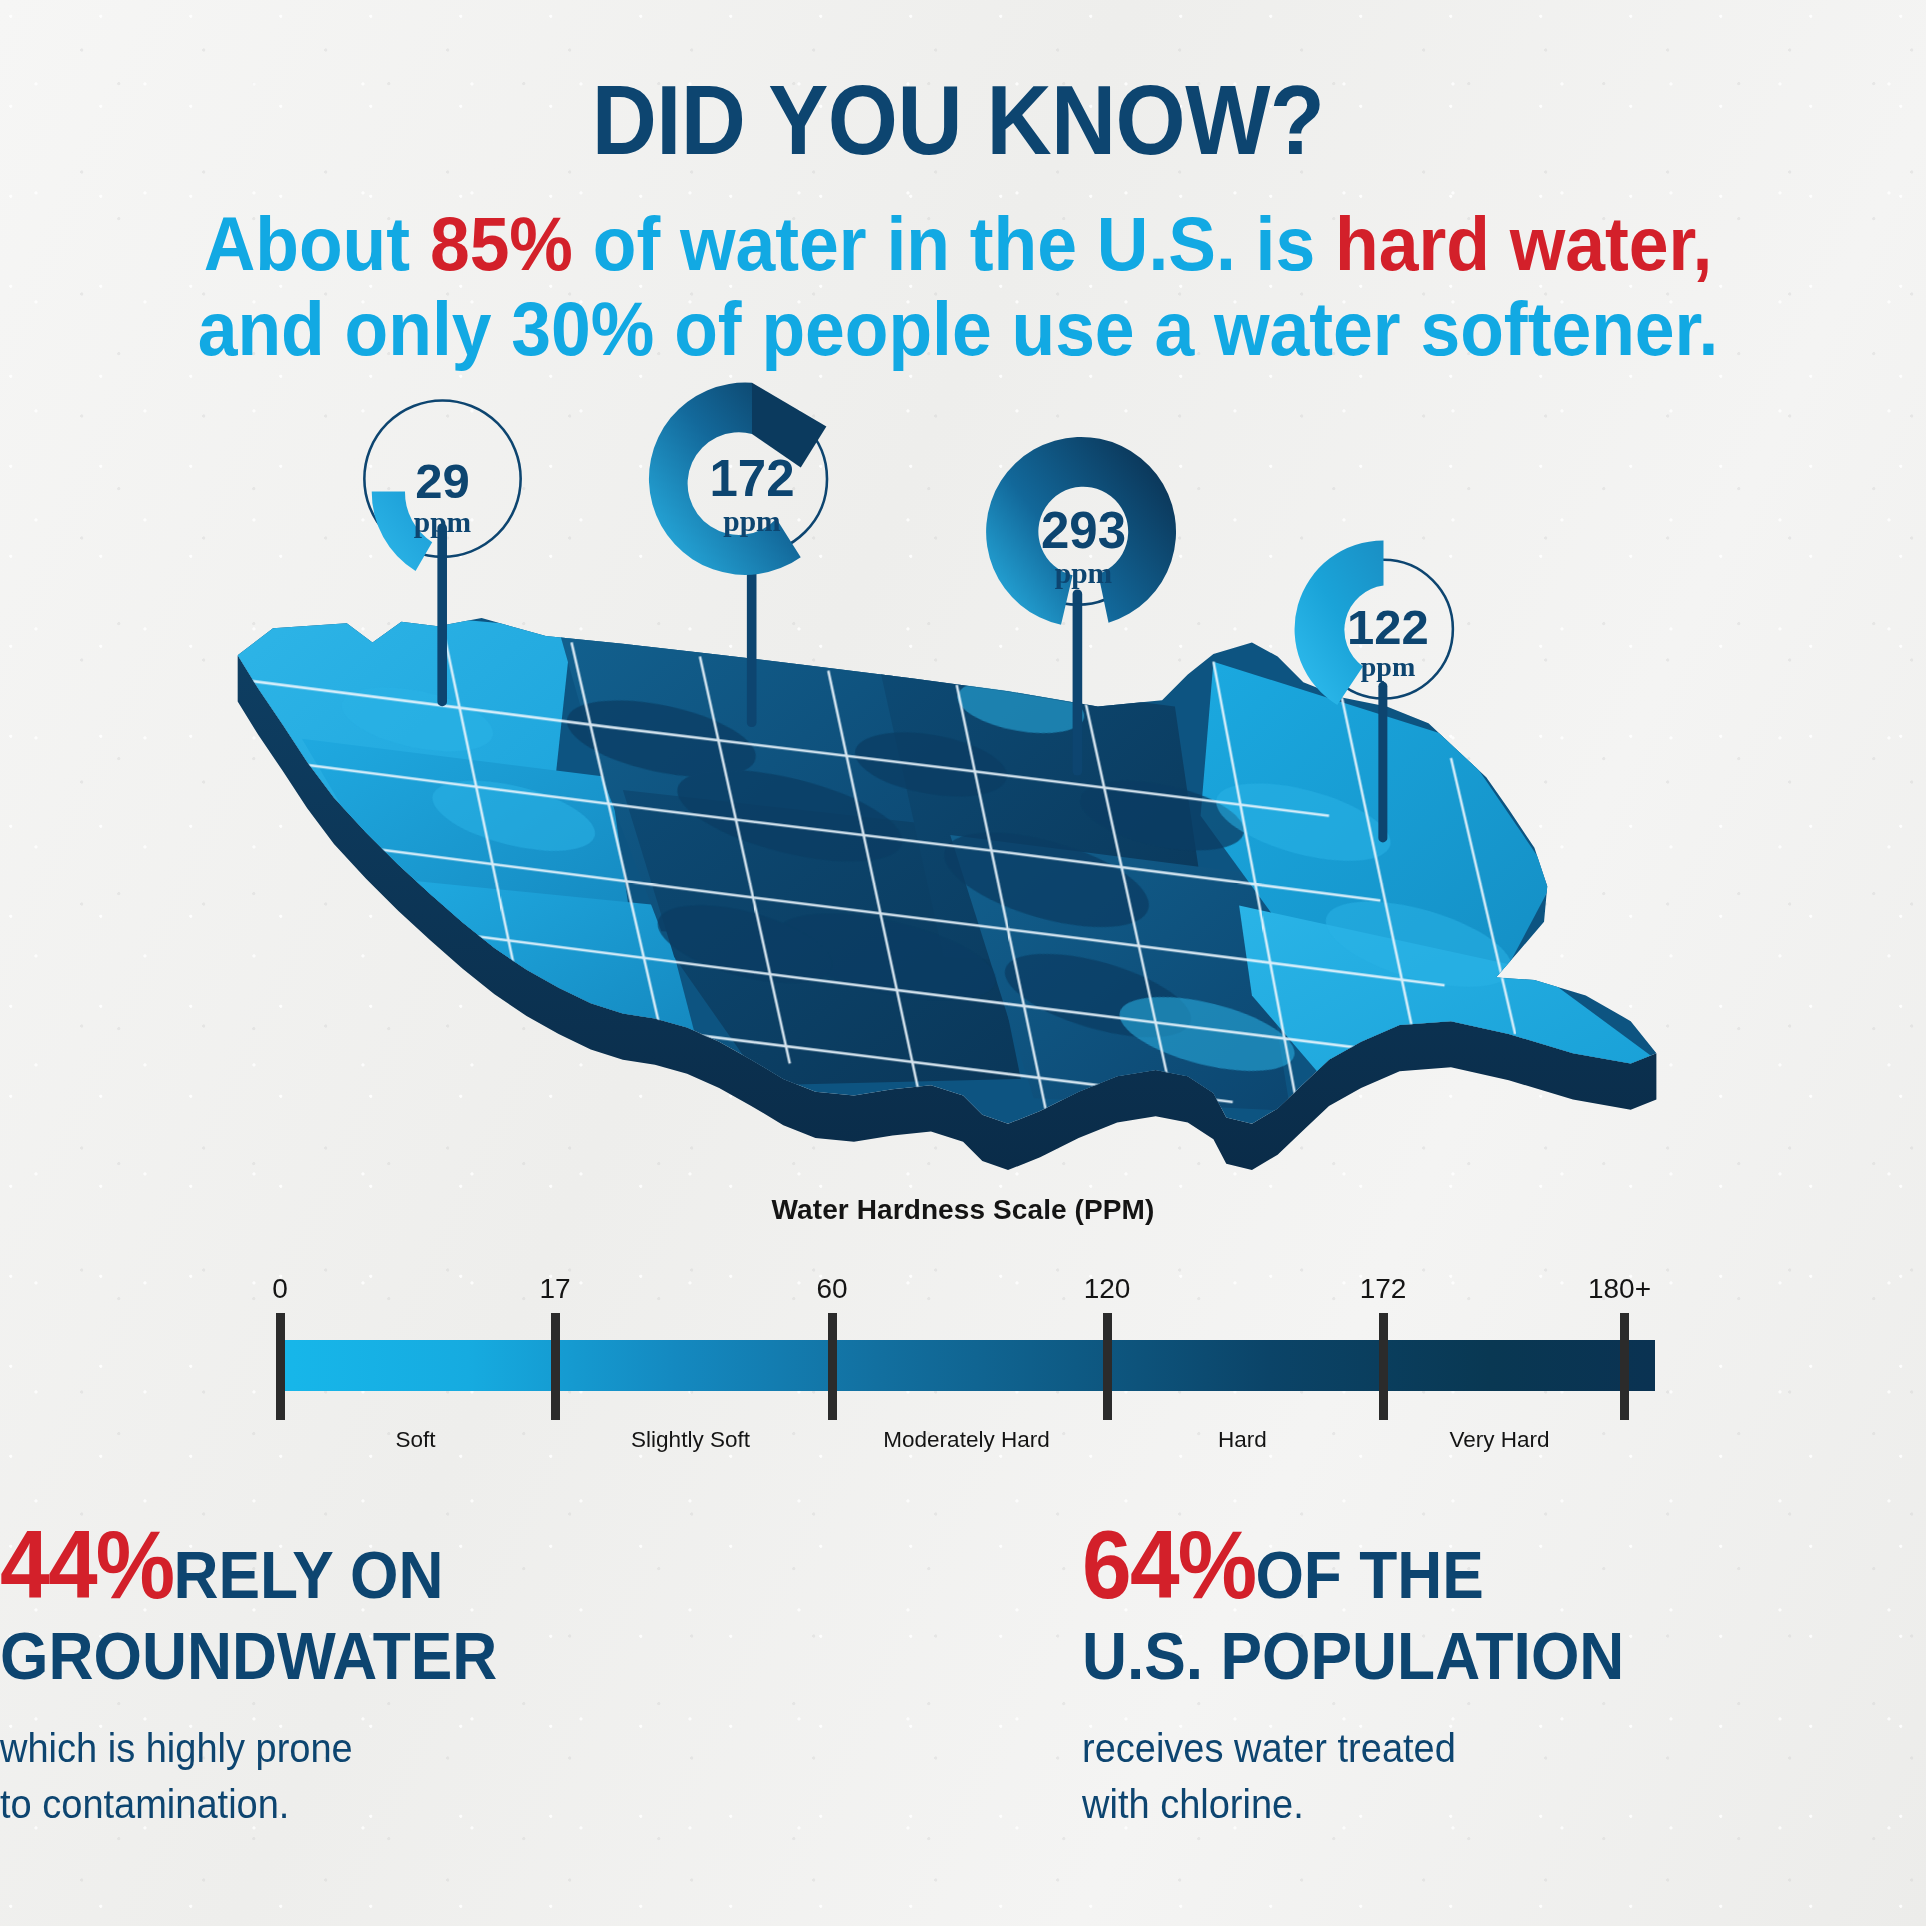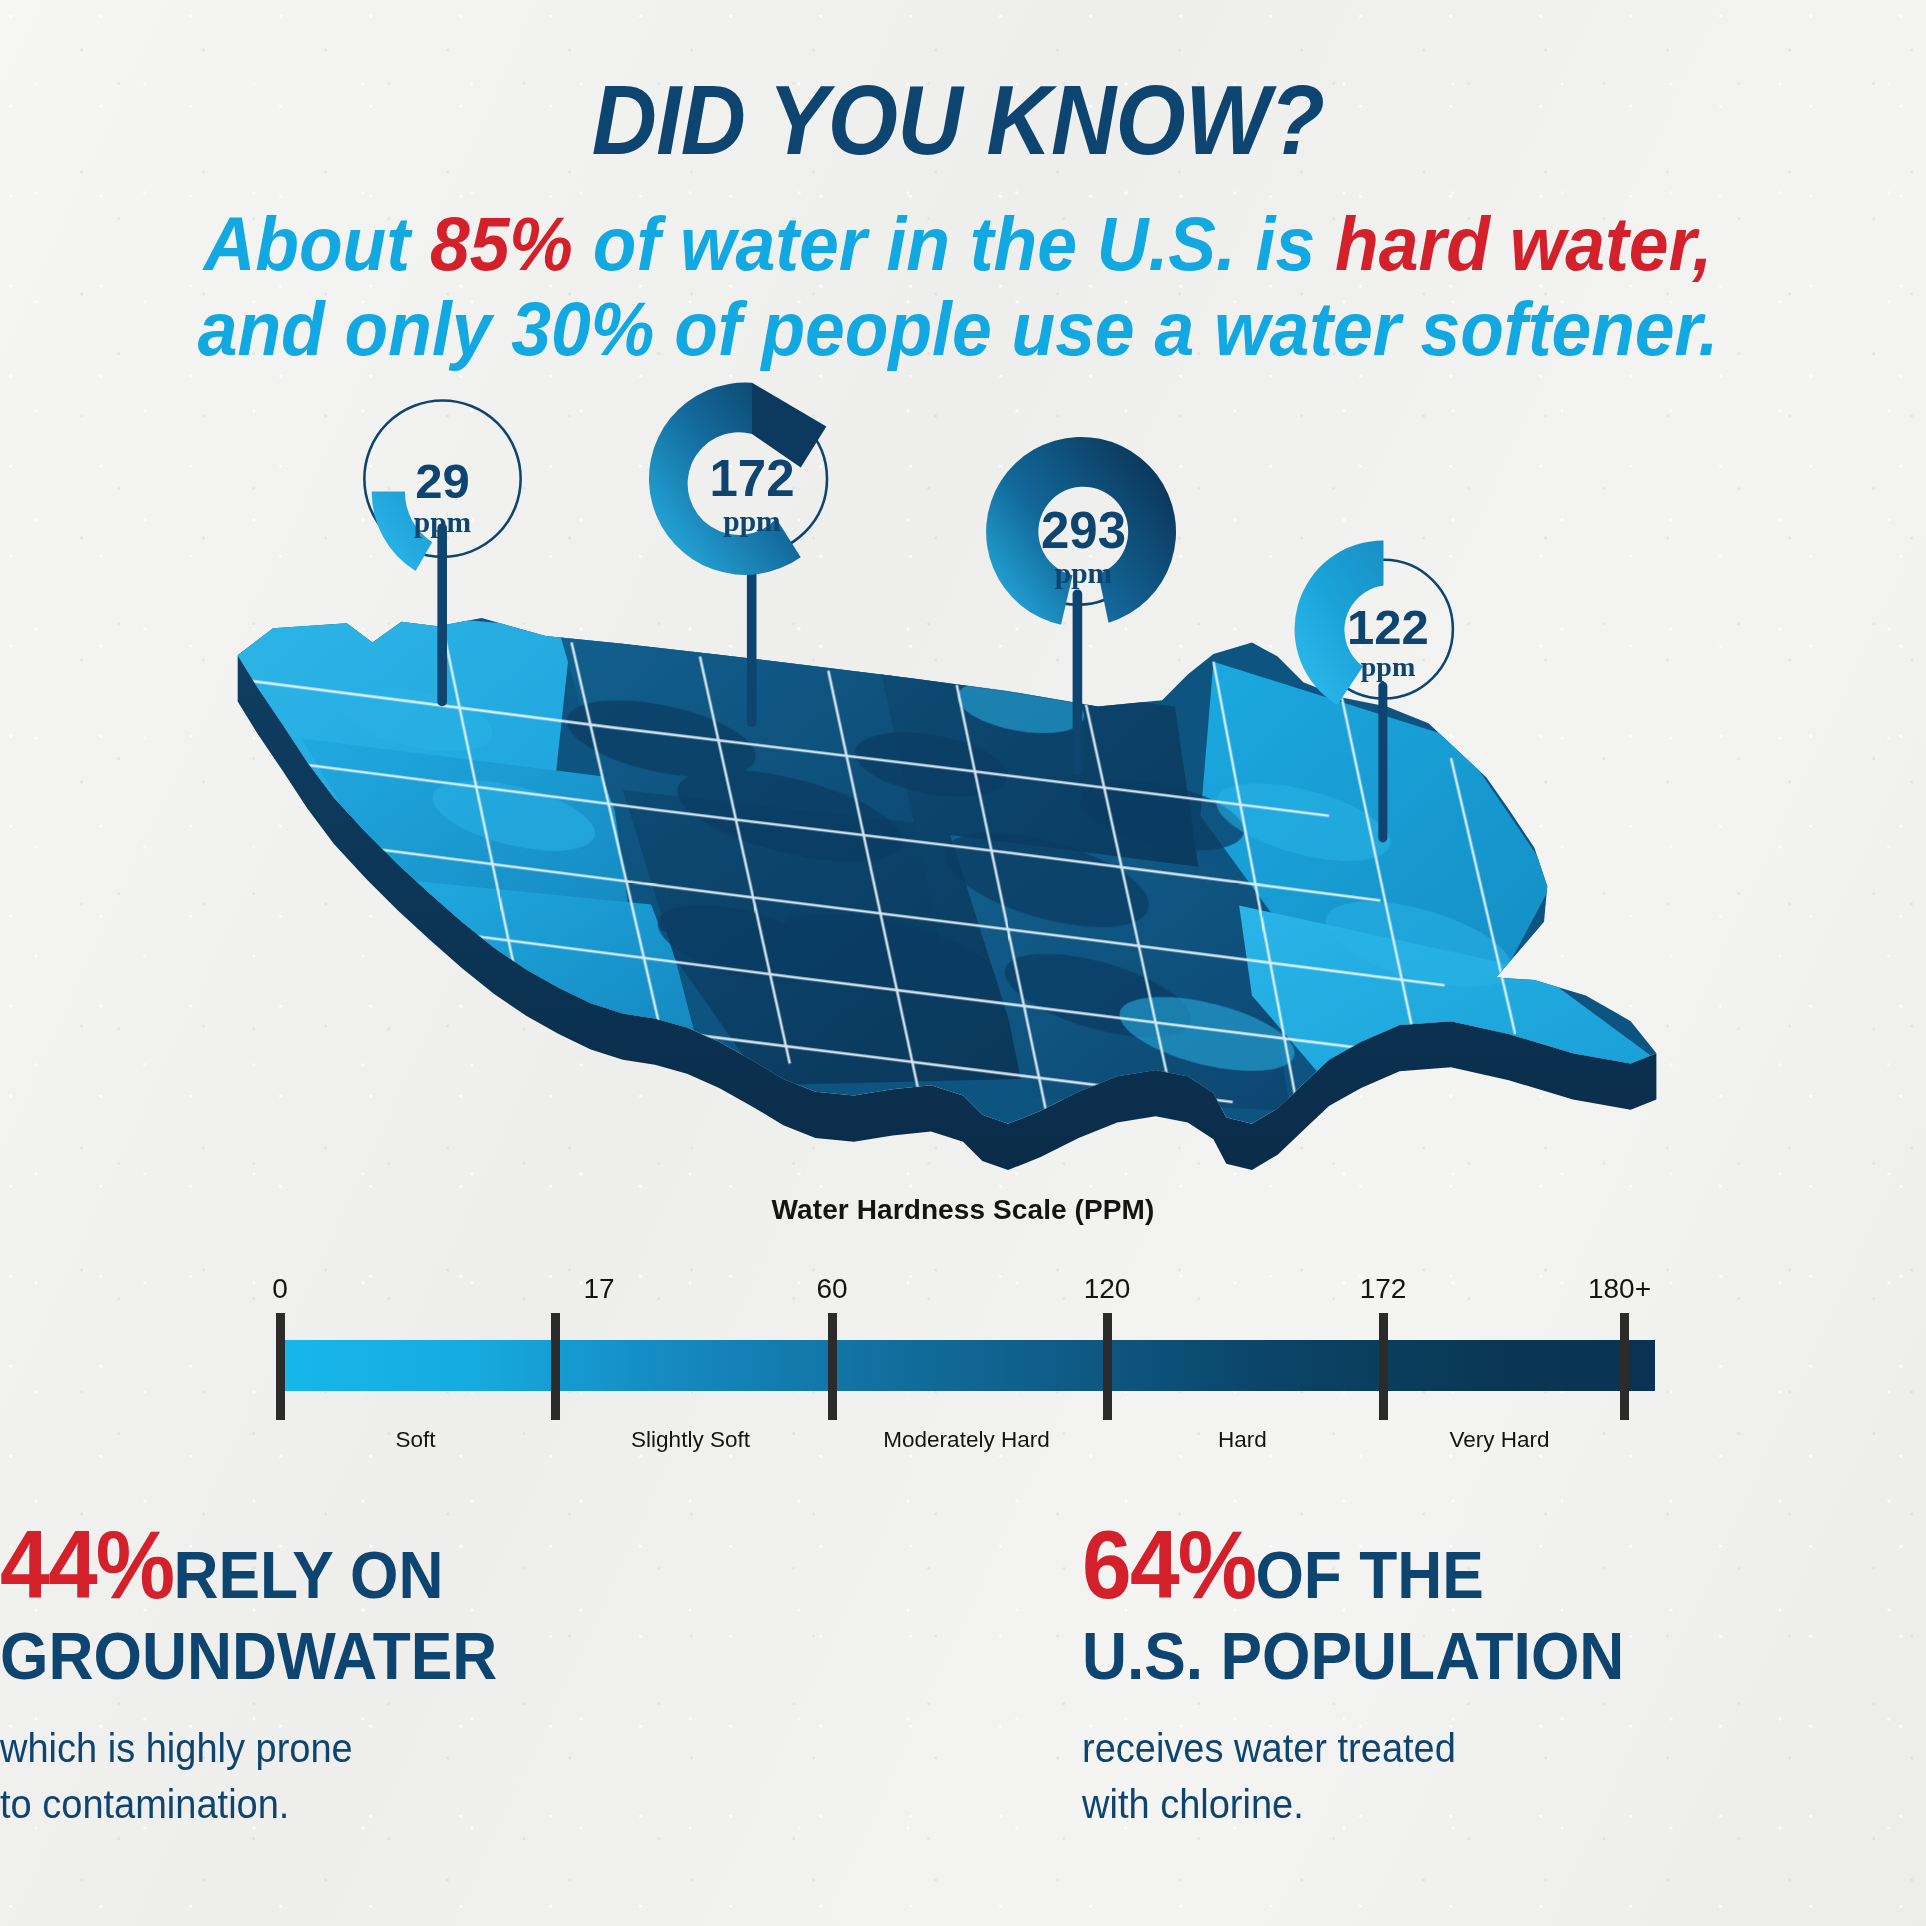--- a/index.html
+++ b/index.html
@@ -26,21 +26,20 @@
       linear-gradient(115deg,#f6f6f5 0%,#eeeeec 40%,#f4f4f3 70%,#ececea 100%);
     background-size: 90px 90px, 122px 122px, 109px 109px, 135px 135px, 100% 100%;
     pointer-events:none;
   }
 
   
   #header{
     position:absolute; top:0; left:0; width:1916px;
     text-align:center;
     z-index:5;
-    font-style:italic;
   }
   #did-you-know{
     font-size:98px;
     font-weight:bold;
     letter-spacing:-0.6px;
     color:#0d4570;
     margin-top:71px;
     line-height:1;
     transform:scaleX(.92);
   }
@@ -402,21 +401,21 @@
 <div id="scale-section">
   <div id="scale-title">Water Hardness Scale (PPM)</div>
 
   <div id="scale-wrap">
     <div id="scale-bar"></div>
 
     <div class="tick" style="left:9px;">
       <span class="tick-label" style="left:4.5px; top:-40px;">0</span>
     </div>
     <div class="tick" style="left:284px;">
-      <span class="tick-label" style="left:4.5px; top:-40px;margin-left:44px;">17</span>
+      <span class="tick-label" style="left:4.5px; top:-40px;">17</span>
     </div>
     <div class="tick" style="left:561px;">
       <span class="tick-label" style="left:4.5px; top:-40px;">60</span>
     </div>
     <div class="tick" style="left:836px;">
       <span class="tick-label" style="left:4.5px; top:-40px;">120</span>
     </div>
     <div class="tick" style="left:1112px;">
       <span class="tick-label" style="left:4.5px; top:-40px;">172</span>
     </div>

